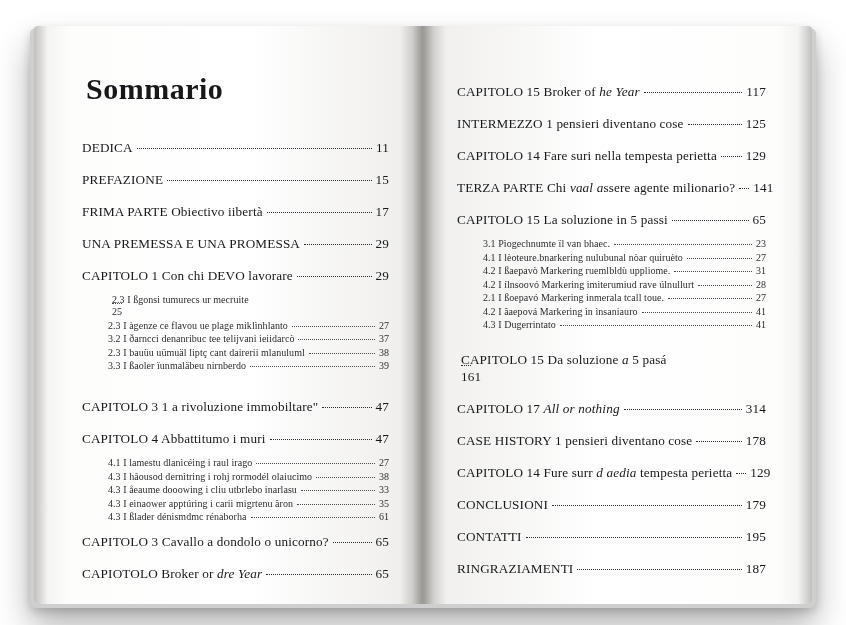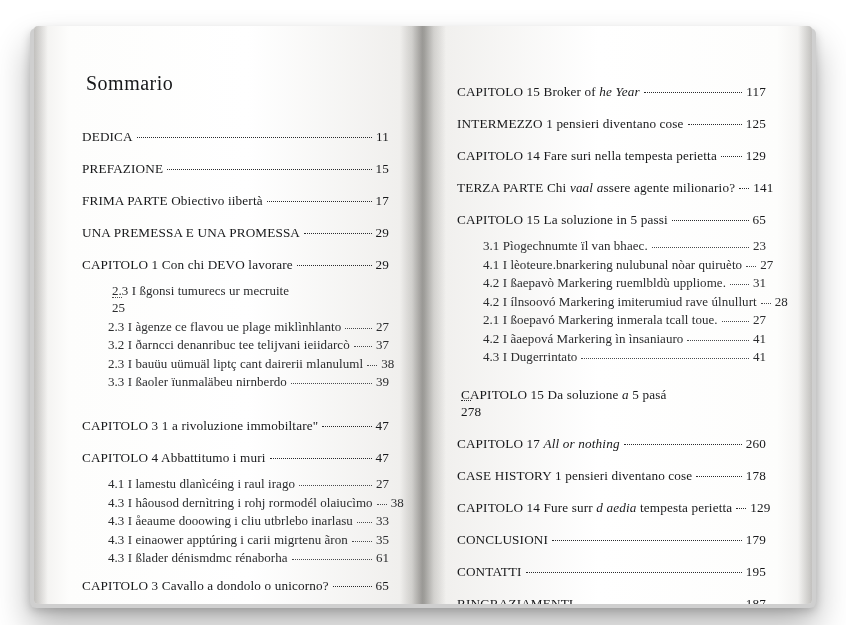--- a/index.html
+++ b/index.html
@@ -99,22 +99,22 @@
     left: 0;
     background: linear-gradient(to right, rgba(90,88,84,0.30), rgba(90,88,84,0.0));
   }
   .edge-right {
     right: 0;
     background: linear-gradient(to left, rgba(90,88,84,0.30), rgba(90,88,84,0.0));
   }
 
   h1#title {
     font-family: "Liberation Serif", serif;
-    font-weight: 400;
-    font-size: 20px;
+    font-weight: 700;
+    font-size: 30px;
     letter-spacing: 0.5px;
     color: #17181a;
     margin: 0 0 34px 4px;
   }
 
   ul.toc {
     list-style: none;
     margin: 0;
     padding: 0;
   }
@@ -127,21 +127,21 @@
   }
 
   
   li.lvl1 {
     font-size: 13.2px;
     margin-bottom: 16px;
     letter-spacing: 0.15px;
   }
   
   li.lvl2 {
-    font-size: 13px;
+    font-size: 10px;
     margin: 0 0 2.5px 26px;
     color: #2b2c2e;
     letter-spacing: 0.05px;
   }
 
   .entry-label {
     white-space: nowrap;
   }
   .entry-label em {
     font-style: italic;
@@ -336,26 +336,26 @@
             <span class="entry-page">41</span>
           </li>
           <li class="toc-entry lvl2">
             <span class="entry-label">4.3 I Dugerrintato</span>
             <span class="leader"></span>
             <span class="entry-page">41</span>
           </li>
           <li class="toc-entry lvl1" style="margin-top: 22px; flex-direction: column;">
             <span class="entry-label">CAPITOLO 15 Da soluzione <em>a</em> 5 pasá</span>
             <span class="leader"></span>
-            <span class="entry-page">278</span>
+            <span class="entry-page">161</span>
           </li>
           <li class="toc-entry lvl1">
             <span class="entry-label">CAPITOLO 17 <em>All or nothing</em></span>
             <span class="leader"></span>
-            <span class="entry-page">260</span>
+            <span class="entry-page">314</span>
           </li>
           <li class="toc-entry lvl1">
             <span class="entry-label">CASE HISTORY 1 pensieri diventano cose</span>
             <span class="leader"></span>
             <span class="entry-page">178</span>
           </li>
           <li class="toc-entry lvl1">
             <span class="entry-label">CAPITOLO 14 Fure surr <em>d aedia</em> tempesta perietta</span>
             <span class="leader"></span>
             <span class="entry-page">129</span>

